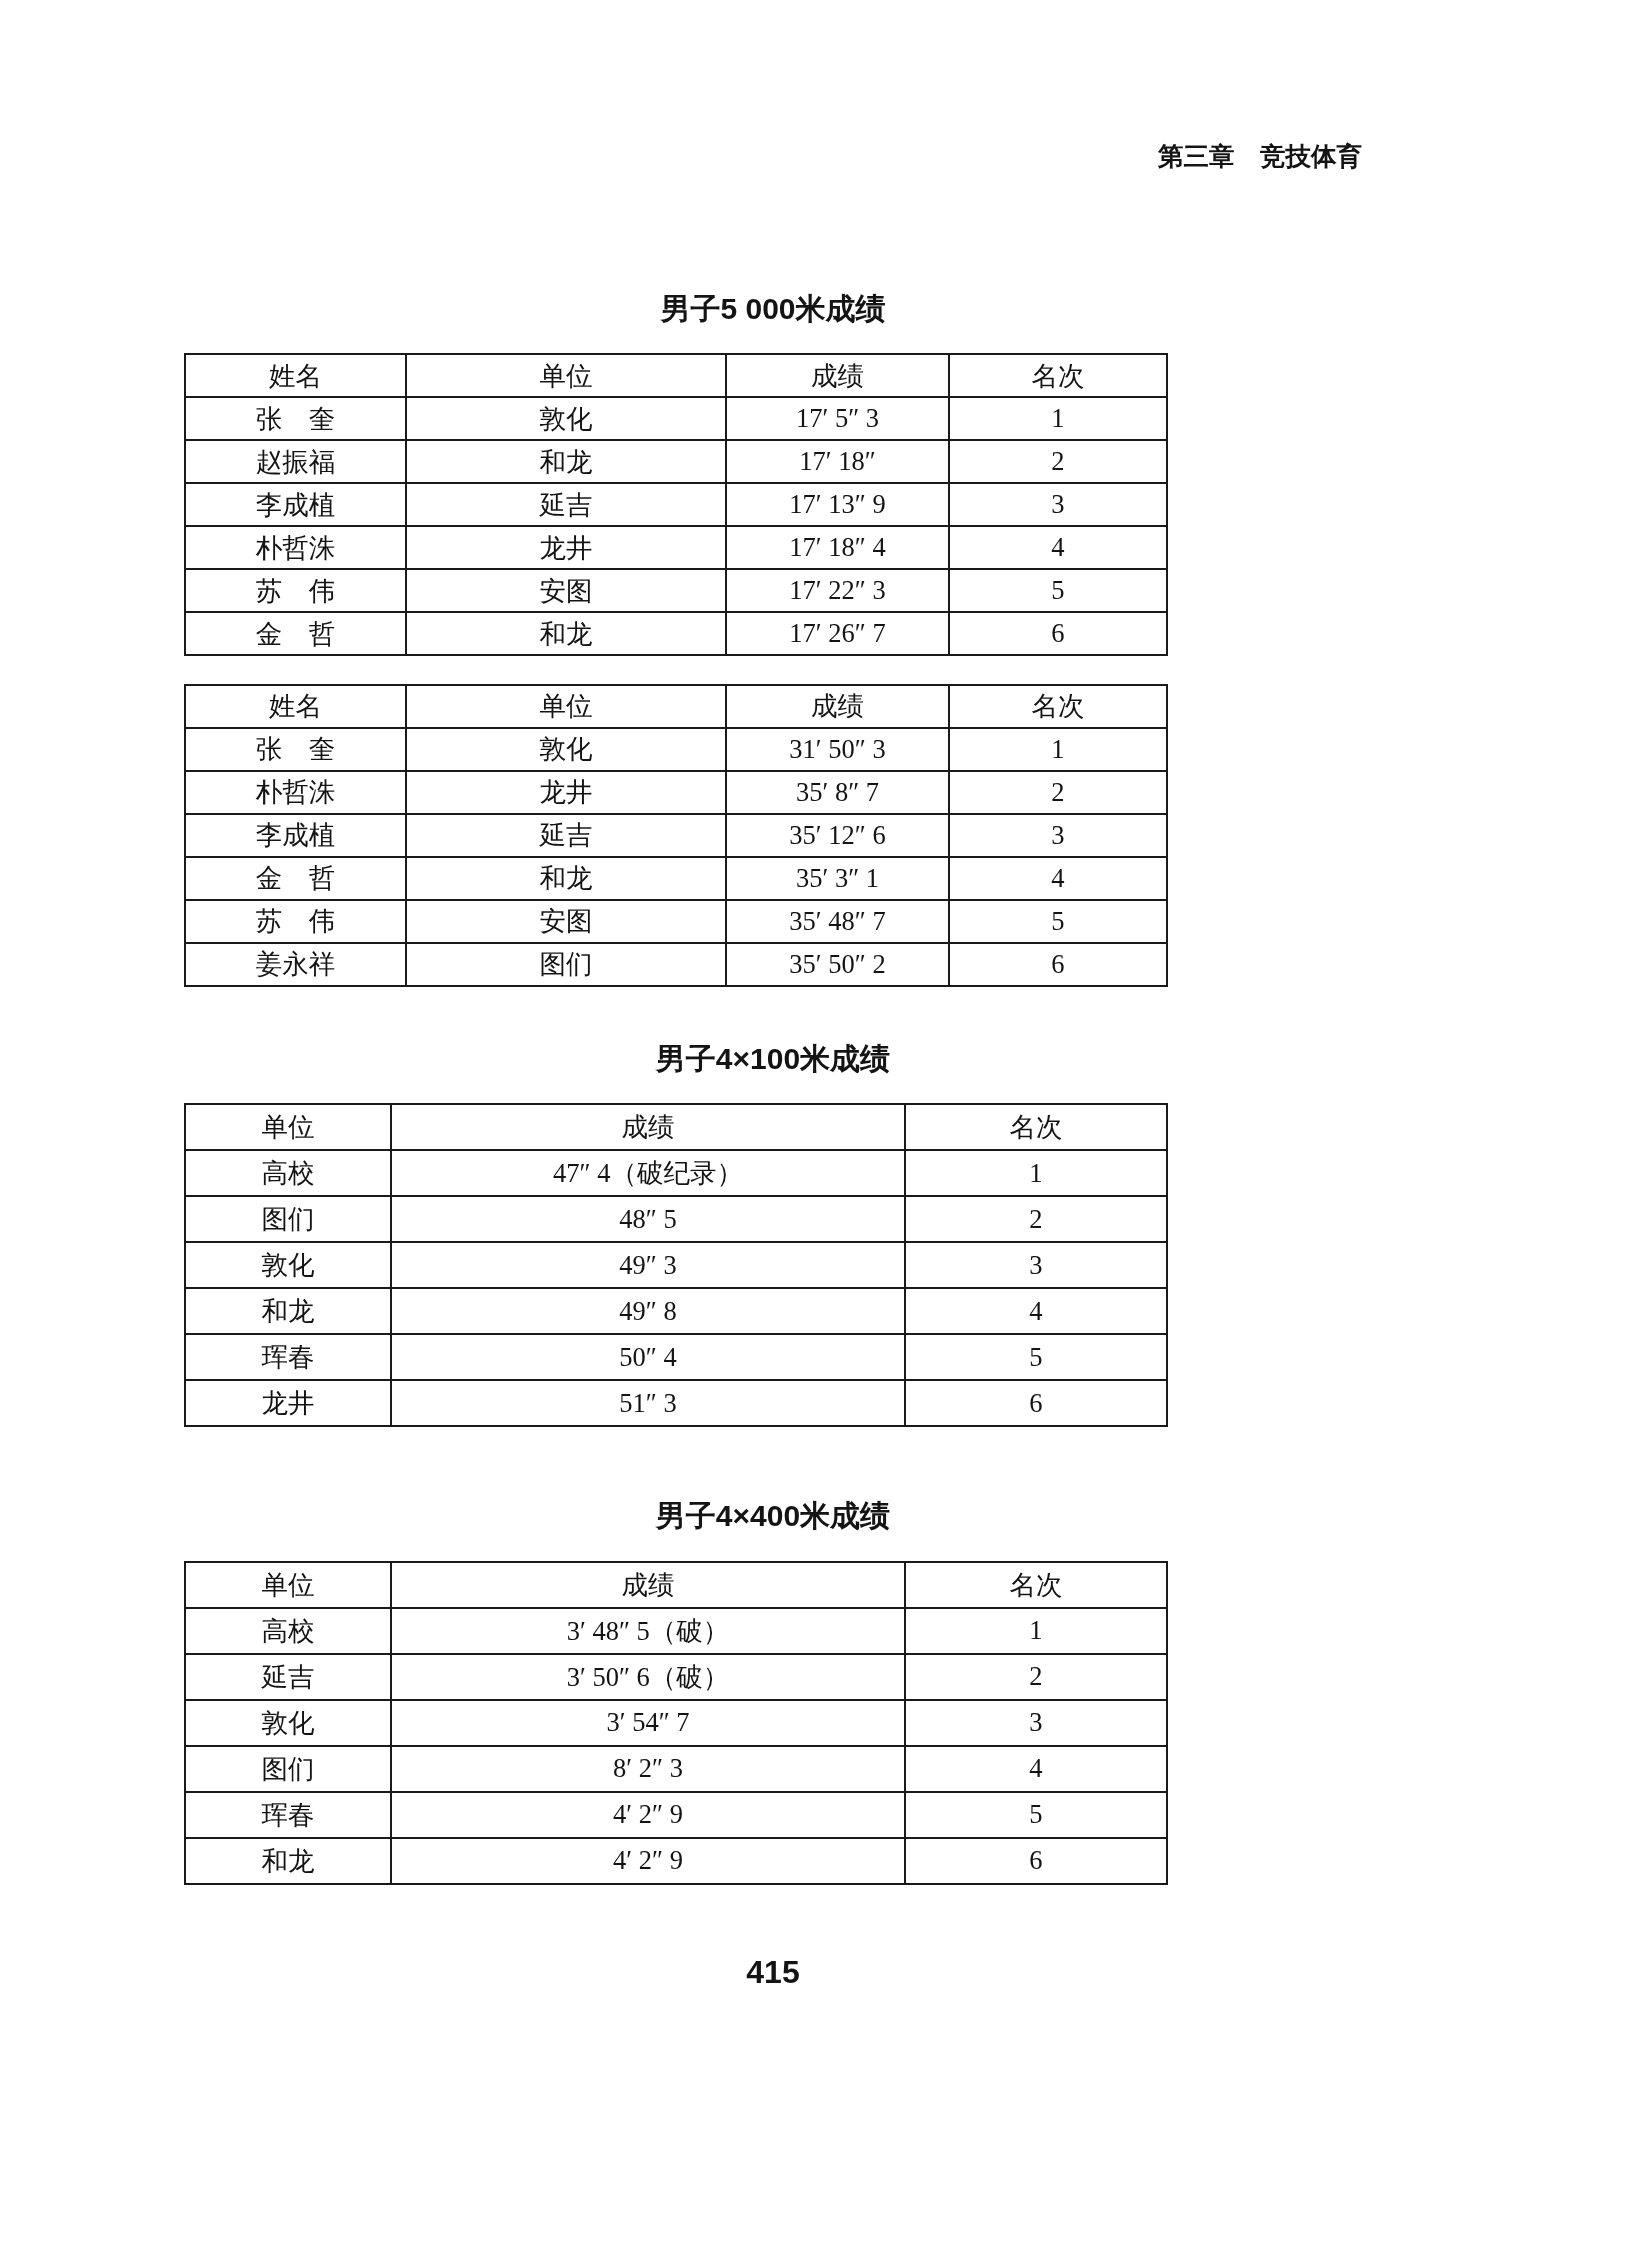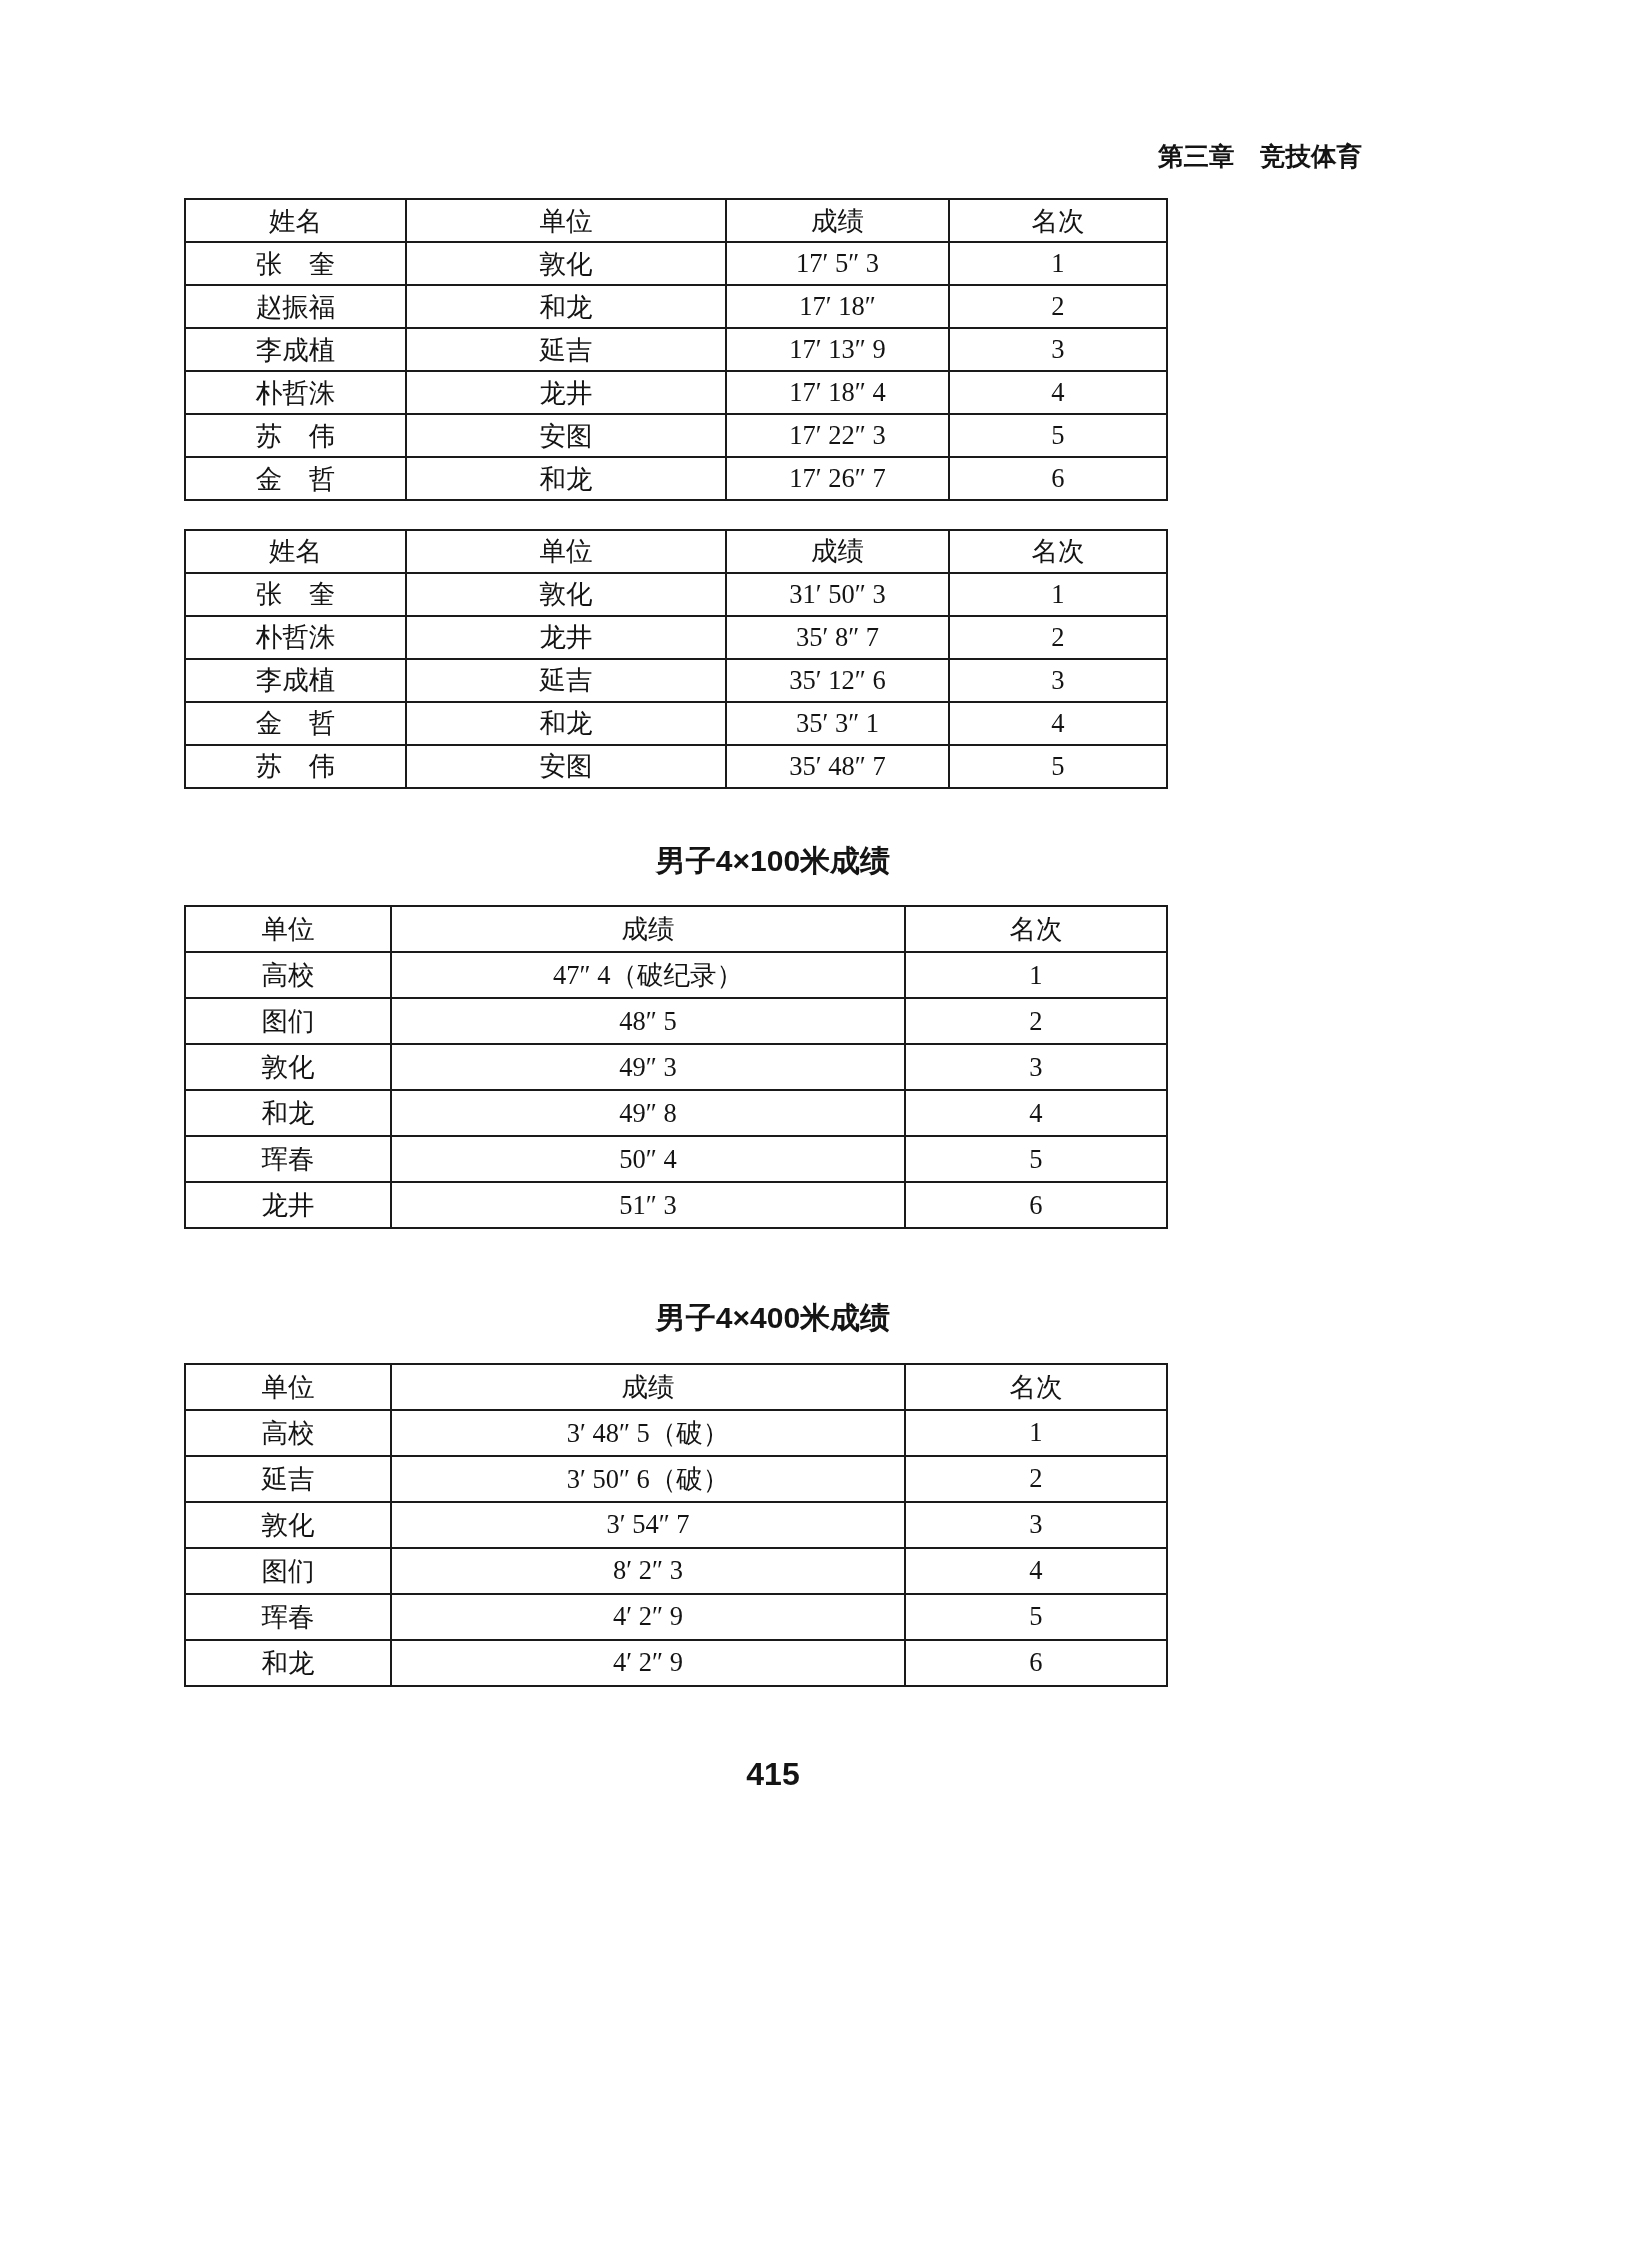--- a/index.html
+++ b/index.html
@@ -76,20 +76,21 @@
   }
 </style>
 </head>
 <body>
 
 <div class="content">
 
   <div class="chapter-header">第三章　竞技体育</div>
 
   <section>
+    <h2 class="table-title mt-title-1">男子5 000米成绩</h2>
     <table class="results-table rows-44">
         <colgroup>
           <col style="width: 22.5%;">
           <col style="width: 32.6%;">
           <col style="width: 22.7%;">
           <col style="width: 22.2%;">
         </colgroup>
         <thead>
           <tr>
             <th>姓名</th>
@@ -179,20 +180,26 @@
             <td>和龙</td>
             <td>35′ 3″ 1</td>
             <td>4</td>
           </tr>
           <tr>
             <td>苏　伟</td>
             <td>安图</td>
             <td>35′ 48″ 7</td>
             <td>5</td>
           </tr>
+          <tr>
+            <td>姜永祥</td>
+            <td>图们</td>
+            <td>35′ 50″ 2</td>
+            <td>6</td>
+          </tr>
         </tbody>
       </table>
   </section>
 
   <section>
     <h2 class="table-title mt-title-3">男子4×100米成绩</h2>
     <table class="results-table rows-48">
         <colgroup>
           <col style="width: 21%;">
           <col style="width: 52.3%;">

